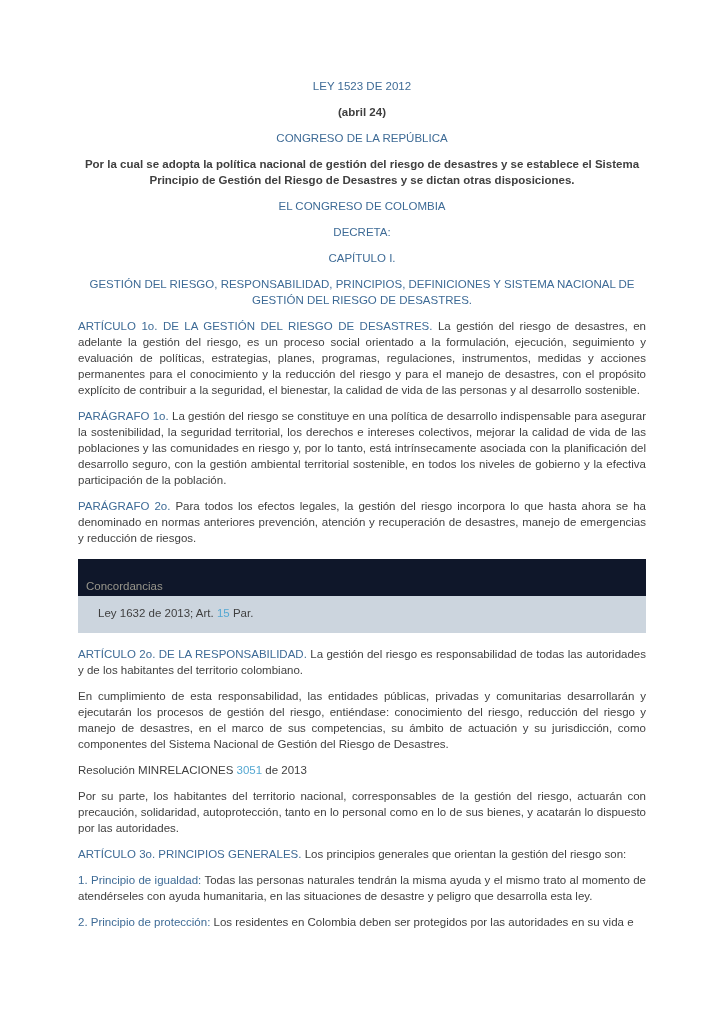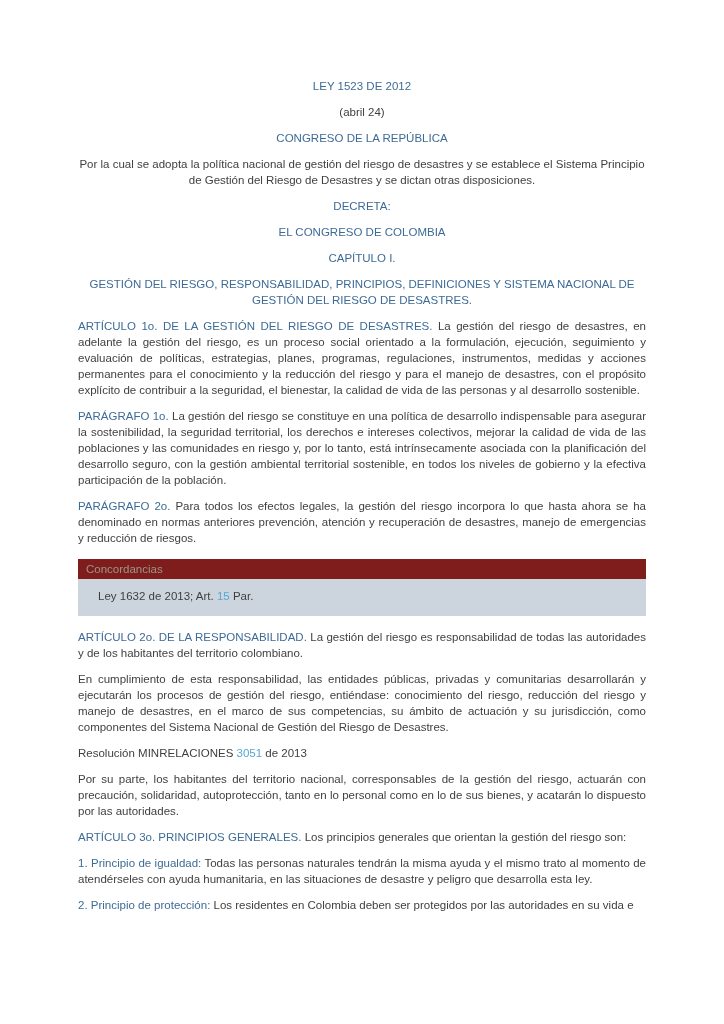--- a/index.html
+++ b/index.html
@@ -13,33 +13,33 @@
   .page {
     box-sizing: border-box;
     width: 724px;
     padding: 68px 78px 30px 78px;
     font-family: "Liberation Sans", sans-serif;
     font-size: 11.5px;
     line-height: 16px;
     color: #3f3f3f;
   }
   .page p { margin: 10px 0; }
-  .c { text-align: center; }
+  .c { text-align: center; font-weight: bold; }
   .j { text-align: justify; }
   .blue { color: #3e6b96; font-weight: normal; }
   a.numlink {
     color: #55a8d2;
     text-decoration: none;
     cursor: pointer;
   }
   .conc-box { margin: 13px 0; }
   .conc-head {
-    background: #7f1d1d;
+    background: #0f172a;
     color: #98968b;
-    padding: 2px 8px 2px 8px;
+    padding: 19px 8px 2px 8px;
     line-height: 16px;
   }
   .conc-body {
     background: #ccd5de;
     padding: 9px 2px 12px 20px;
     line-height: 16px;
   }
 </style>
 </head>
 <body>
@@ -48,23 +48,23 @@
 
   <p class="c blue">LEY 1523 DE 2012</p>
 
   <p class="c">(abril 24)</p>
 
 
   <p class="c blue">CONGRESO DE LA REPÚBLICA</p>
 
   <p class="c">Por la cual se adopta la política nacional de gestión del riesgo de desastres y se establece el Sistema Principio de Gestión del Riesgo de Desastres y se dictan otras disposiciones.</p>
 
+  <p class="c blue">EL CONGRESO DE COLOMBIA</p>
+
   <p class="c blue">DECRETA:</p>
-
-  <p class="c blue">EL CONGRESO DE COLOMBIA</p>
 
   <p class="c blue">CAPÍTULO I.</p>
 
   <p class="c blue">GESTIÓN DEL RIESGO, RESPONSABILIDAD, PRINCIPIOS, DEFINICIONES Y SISTEMA NACIONAL DE GESTIÓN DEL RIESGO DE DESASTRES.</p>
 
   <p class="j"><span class="blue">ARTÍCULO 1o. DE LA GESTIÓN DEL RIESGO DE DESASTRES.</span> <span>La gestión del riesgo de desastres, en adelante la gestión del riesgo, es un proceso social orientado a la formulación, ejecución, seguimiento y evaluación de políticas, estrategias, planes, programas, regulaciones, instrumentos, medidas y acciones permanentes para el conocimiento y la reducción del riesgo y para el manejo de desastres, con el propósito explícito de contribuir a la seguridad, el bienestar, la calidad de vida de las personas y al desarrollo sostenible.</span></p>
 
   <p class="j"><span class="blue">PARÁGRAFO 1o.</span> <span>La gestión del riesgo se constituye en una política de desarrollo indispensable para asegurar la sostenibilidad, la seguridad territorial, los derechos e intereses colectivos, mejorar la calidad de vida de las poblaciones y las comunidades en riesgo y, por lo tanto, está intrínsecamente asociada con la planificación del desarrollo seguro, con la gestión ambiental territorial sostenible, en todos los niveles de gobierno y la efectiva participación de la población.</span></p>
 
   <p class="j"><span class="blue">PARÁGRAFO 2o.</span> <span>Para todos los efectos legales, la gestión del riesgo incorpora lo que hasta ahora se ha denominado en normas anteriores prevención, atención y recuperación de desastres, manejo de emergencias y reducción de riesgos.</span></p>

